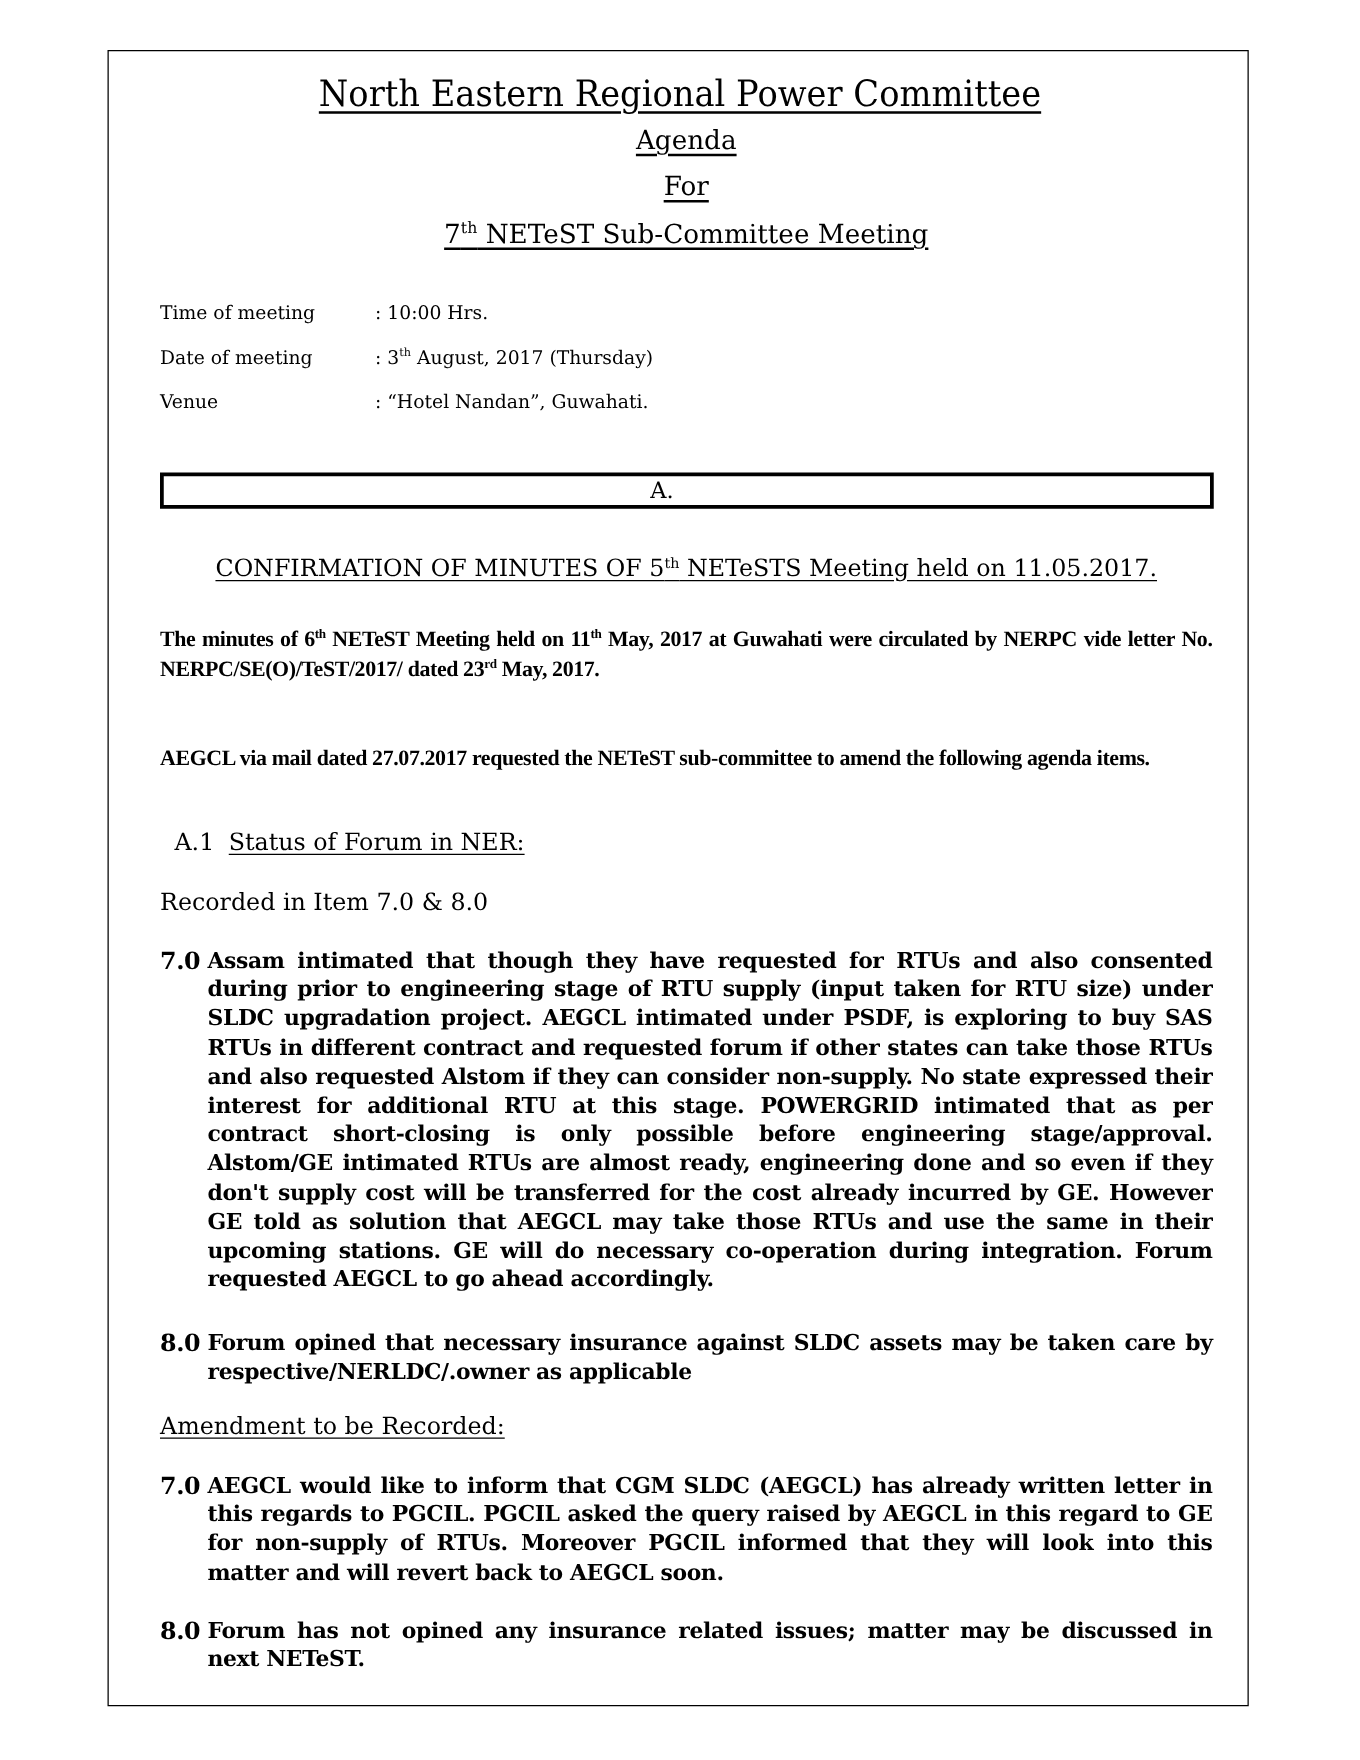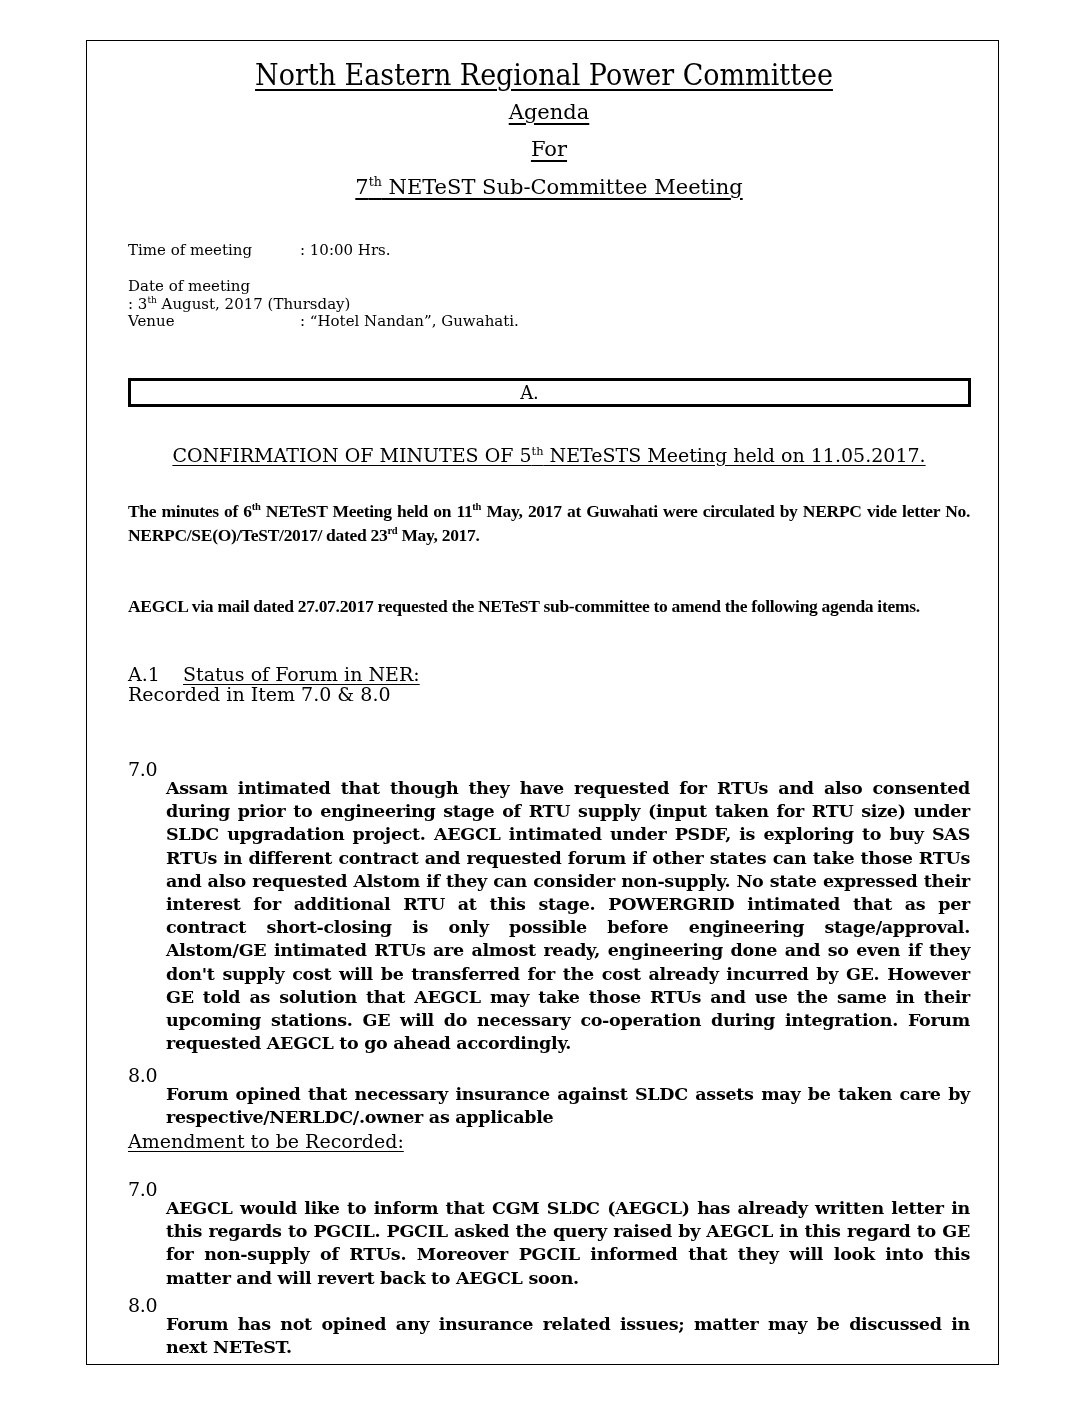--- a/index.html
+++ b/index.html
@@ -21,61 +21,61 @@
                  font-size: 18px; letter-spacing: 9px; }
   .section-box .letter { margin-right: 40px; letter-spacing: 0; }
   .heading { left: 0; width: 1098px; text-align: center; top: 444px; font-size: 19px;
              text-decoration: underline; text-underline-offset: 3px; }
   .para { left: 128px; width: 842px; font-size: 17.5px; font-weight: bold; line-height: 23.5px;
           text-align: justify; font-family: Liberation Serif, serif; letter-spacing: -0.3px; }
   .plain { left: 128px; font-size: 19px; }
   .u { text-decoration: underline; text-underline-offset: 3px; }
   .item { left: 128px; width: 842px; font-size: 17.5px; line-height: 23.2px; display: flex;
           letter-spacing: -0.3px; }
-  .item .num { width: 38px; flex: none; font-weight: normal; font-size: 19px; }
-  .item .txt { flex: 1; font-weight: bold; text-align: justify; margin-top: 19px; }
+  .item .num { width: 38px; flex: none; font-weight: bold; font-size: 19px; }
+  .item .txt { flex: 1; font-weight: bold; text-align: justify; }
 </style>
 </head>
 <body>
 
 <div class="frame"></div>
 
 <div class="abs title">North Eastern Regional Power Committee</div>
 <div class="abs sub" style="top:100px;">Agenda</div>
 <div class="abs sub" style="top:137px;">For</div>
 <div class="abs sub" style="top:175px;"><span>7</span><sup>th</sup><span> NETeST Sub-Committee Meeting</span></div>
 
 <div class="abs meta-row" style="top:241px;">
   <span class="meta-label">Time of meeting</span>
   <span>: 10:00 Hrs.</span>
 </div>
-<div class="abs meta-row line" style="top:277px;flex-direction:column;">
+<div class="abs meta-row line" style="top:277px;">
   <span class="meta-label">Date of meeting</span>
   <span><span>: 3</span><sup>th</sup><span> August, 2017 (Thursday)</span></span>
 </div>
 <div class="abs meta-row" style="top:312px;">
   <span class="meta-label">Venue</span>
   <span>: “Hotel Nandan”, Guwahati.</span>
 </div>
 
 <div class="abs section-box">
   <span class="letter">A.</span>
 </div>
 
 <div class="abs heading"><span>CONFIRMATION OF MINUTES OF 5</span><sup>th</sup><span> NETeSTS Meeting held on 11.05.2017.</span></div>
 
 <div class="abs para" style="top:500px;"><span>The minutes of 6</span><sup>th</sup><span> NETeST Meeting held on 11</span><sup>th</sup><span> May, 2017 at Guwahati were circulated by NERPC vide letter No. NERPC/SE(O)/TeST/2017/ dated 23</span><sup>rd</sup><span>  May, 2017.</span></div>
 
 <div class="abs para" style="top:595px;">AEGCL via mail dated 27.07.2017 requested the NETeST sub-committee to amend the following agenda items.</div>
 
 <div class="abs plain" style="top:663px;">
-  <span style="display:inline-block;width:55px;">A.1</span><span class="u">Status of Forum in NER:</span>
+  <span style="display:inline-block;width:55px;text-align:center;">A.1</span><span class="u">Status of Forum in NER:</span>
 </div>
 
-<div class="abs plain" style="top:683px;text-align:right;">Recorded in Item 7.0 &amp; 8.0</div>
+<div class="abs plain" style="top:711px;text-align:right;">Recorded in Item 7.0 &amp; 8.0</div>
 
 <div class="abs item" style="top:758px;">
   <span class="num">7.0</span>
   <span class="txt">Assam intimated that though they have requested for RTUs and also consented during prior to engineering stage of RTU supply (input taken for RTU size) under SLDC upgradation project. AEGCL intimated under PSDF, is exploring to buy SAS RTUs in different contract and requested forum if other states can take those RTUs and also requested Alstom if they can consider non-supply. No state expressed their interest for additional RTU at this stage. POWERGRID intimated that as per contract short-closing is only possible before engineering stage/approval. Alstom/GE intimated RTUs are almost ready, engineering done and so even if they don't supply cost will be transferred for the cost already incurred by GE. However GE told as solution that AEGCL may take those RTUs and use the same in their upcoming stations. GE will do necessary co-operation during integration. Forum requested AEGCL to go ahead accordingly.</span>
 </div>
 
 <div class="abs item" style="top:1064px;">
   <span class="num">8.0</span>
   <span class="txt">Forum opined that necessary insurance against SLDC assets may be taken care by respective/NERLDC/.owner as applicable</span>
 </div>

